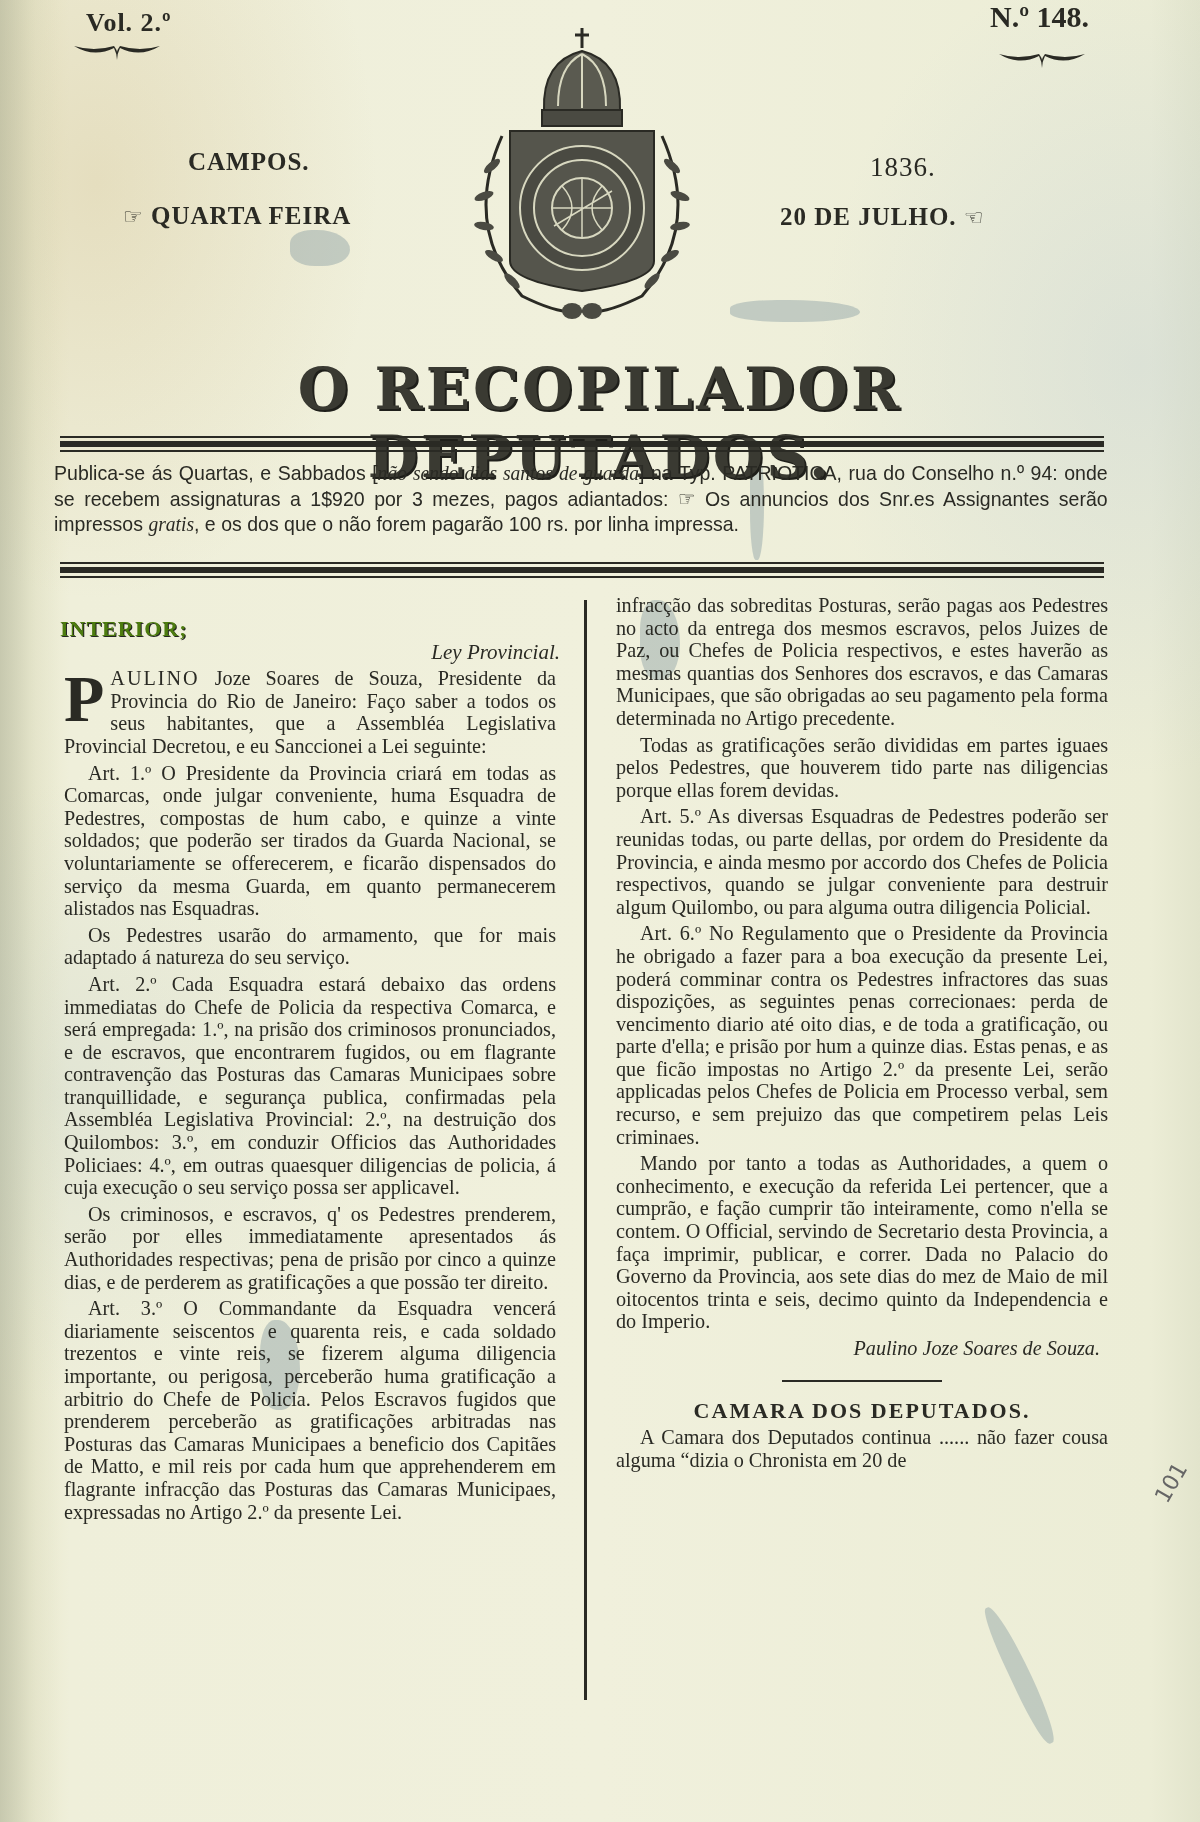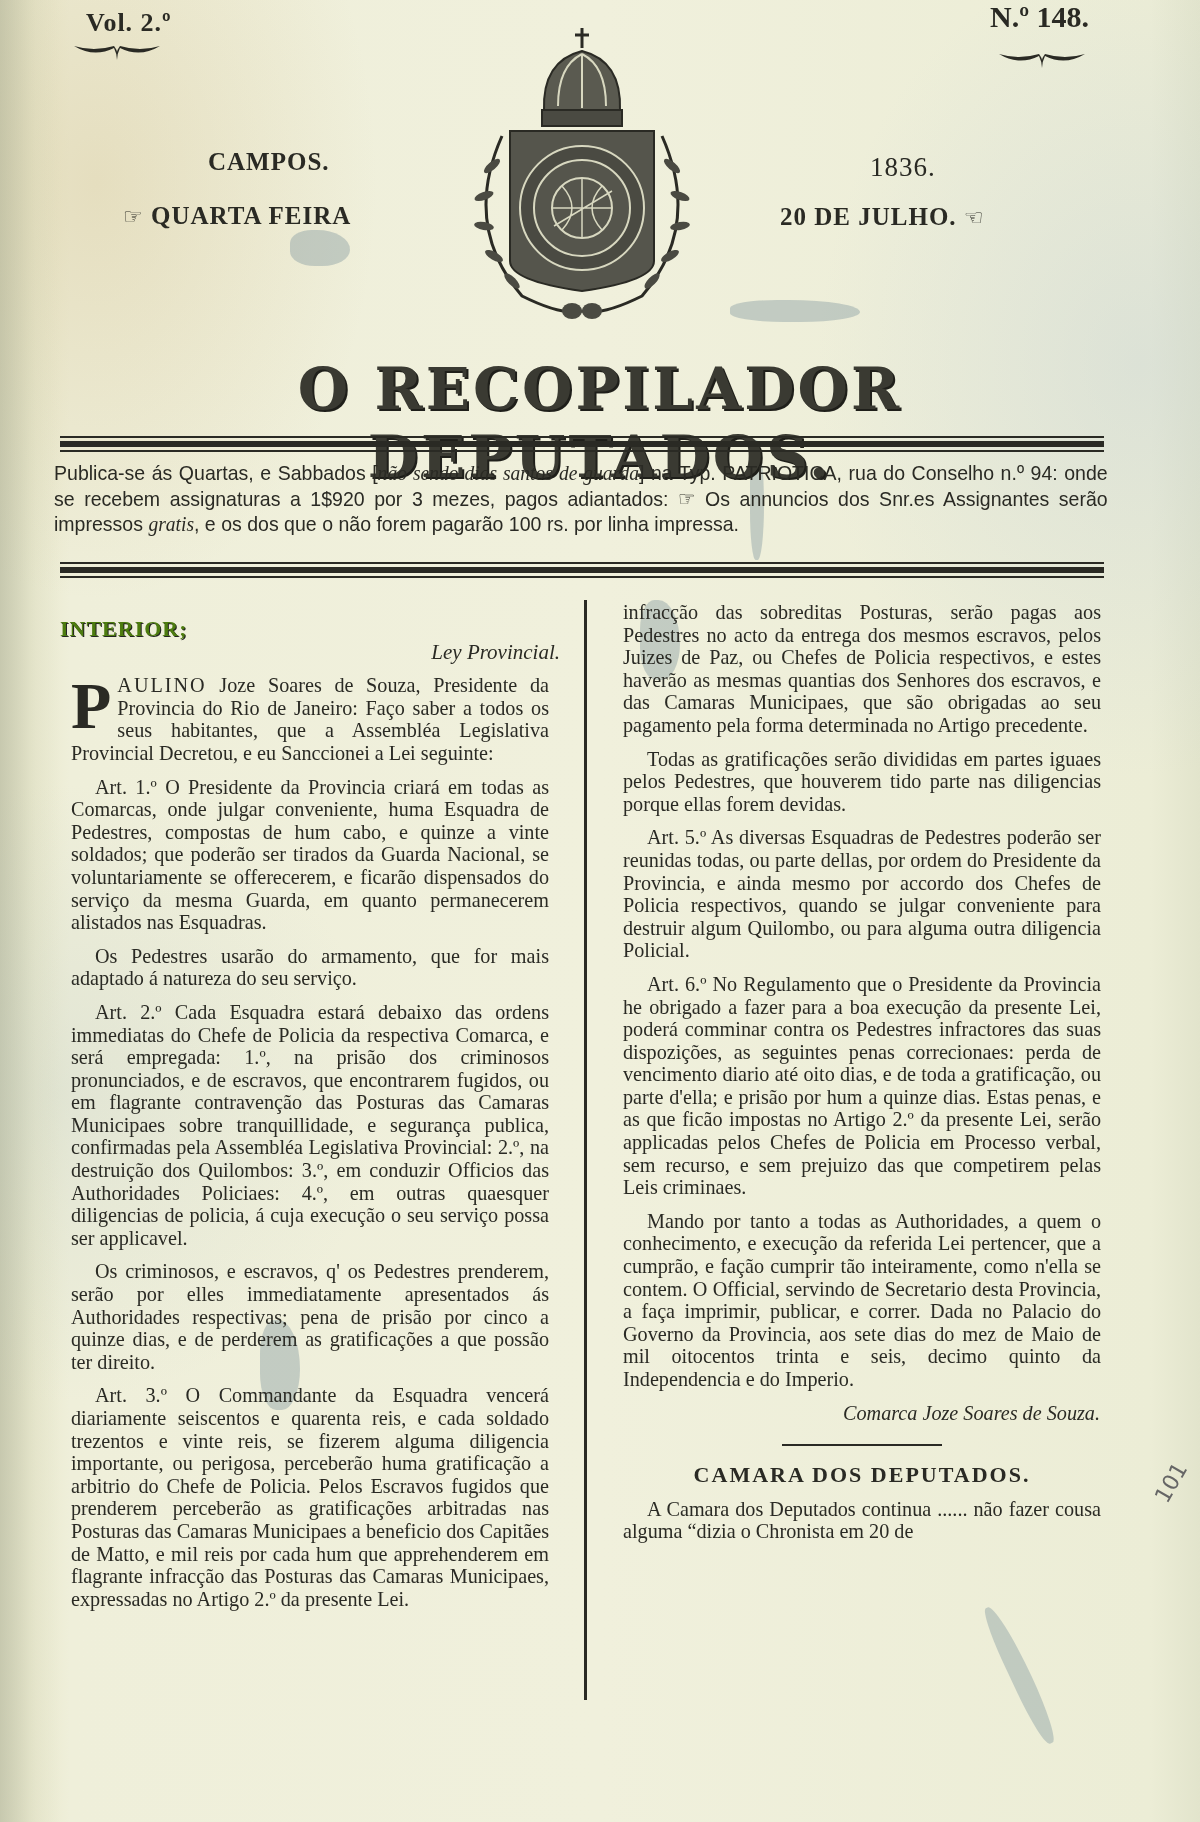--- a/index.html
+++ b/index.html
@@ -46,21 +46,21 @@
 
   .pub {
     position: absolute; left: 54px; top: 460px; width: 1054px;
     font-family: "Liberation Sans Narrow", "Liberation Sans", sans-serif;
     font-size: 21px; line-height: 25px; text-align: justify; transform: scaleX(0.93); transform-origin: left top;
     width: 1133px;
   }
   .pub i { font-family: "Liberation Serif", serif; }
 
   .col { position: absolute; top: 590px; font-size: 20.2px; line-height: 22.6px; text-align: justify; }
-  .col p { margin: 11px; text-indent: 24px; }
+  .col p { margin: 4px; text-indent: 24px; }
   .col p.noind { text-indent: 0; }
   .colL { left: 60px; width: 500px; }
   .colR { left: 612px; width: 500px; top: 590px; }
   .divider { position: absolute; left: 584px; top: 600px; width: 3px; height: 1100px; background: #2a2a24; }
 
   .sec-head { text-align: left; font-weight: bold; font-size: 22px; letter-spacing: 1px; color: #4d7c0f; text-shadow: 1px 1px 0 #222; margin-top: 28px; }
   .sec-sub { text-align: right; font-style: italic; font-size: 21px; margin-bottom: 4px; }
   .dropcap { float: left; font-size: 66px; line-height: 56px; font-weight: bold; margin: 4px 6px 0 0; }
   .smallcaps { letter-spacing: 2px; }
   .sig { text-align: right; font-style: italic; margin: 2px 12px 6px 0; }
@@ -88,21 +88,21 @@
       <path d="M2 6 Q22 18 42 8 Q45 14 45 20 Q45 14 48 8 Q68 18 88 6 Q68 12 48 6 Q45 10 45 12 Q45 10 42 6 Q22 12 2 6Z" fill="#2a2a24"></path>
     </svg>
 </div>
 <div class="num">N.º 148.</div>
 <div class="flourish" style="left:997px;top:48px;">
   <svg viewBox="0 0 90 22">
       <path d="M2 6 Q22 18 42 8 Q45 14 45 20 Q45 14 48 8 Q68 18 88 6 Q68 12 48 6 Q45 10 45 12 Q45 10 42 6 Q22 12 2 6Z" fill="#2a2a24"></path>
     </svg>
 </div>
 
-<div class="hdr-text" style="left:208px;top:148px;">CAMPOS.</div>
+<div class="hdr-text" style="left:188px;top:148px;">CAMPOS.</div>
 <div class="hdr-text" style="left:123px;top:202px;">
   <span class="hand">☞</span>
   <span>QUARTA FEIRA</span>
 </div>
 <div class="hdr-text" style="left:870px;top:152px;font-weight:normal;font-size:27px;">1836.</div>
 <div class="hdr-text" style="left:780px;top:203px;">
   <span>20 DE JULHO.</span>
   <span class="hand">☜</span>
 </div>
 
@@ -174,19 +174,19 @@
 </div>
 
 <div class="divider"></div>
 
 <div class="col colR">
   <p class="noind">infracção das sobreditas Posturas, serão pagas aos Pedestres no acto da entrega dos mesmos escravos, pelos Juizes de Paz, ou Chefes de Policia respectivos, e estes haverão as mesmas quantias dos Senhores dos escravos, e das Camaras Municipaes, que são obrigadas ao seu pagamento pela forma determinada no Artigo precedente.</p>
   <p>Todas as gratificações serão divididas em partes iguaes pelos Pedestres, que houverem tido parte nas diligencias porque ellas forem devidas.</p>
   <p>Art. 5.º As diversas Esquadras de Pedestres poderão ser reunidas todas, ou parte dellas, por ordem do Presidente da Provincia, e ainda mesmo por accordo dos Chefes de Policia respectivos, quando se julgar conveniente para destruir algum Quilombo, ou para alguma outra diligencia Policial.</p>
   <p>Art. 6.º No Regulamento que o Presidente da Provincia he obrigado a fazer para a boa execução da presente Lei, poderá comminar contra os Pedestres infractores das suas dispozições, as seguintes penas correcionaes: perda de vencimento diario até oito dias, e de toda a gratificação, ou parte d'ella; e prisão por hum a quinze dias. Estas penas, e as que ficão impostas no Artigo 2.º da presente Lei, serão applicadas pelos Chefes de Policia em Processo verbal, sem recurso, e sem prejuizo das que competirem pelas Leis criminaes.</p>
   <p>Mando por tanto a todas as Authoridades, a quem o conhecimento, e execução da referida Lei pertencer, que a cumprão, e fação cumprir tão inteiramente, como n'ella se contem. O Official, servindo de Secretario desta Provincia, a faça imprimir, publicar, e correr. Dada no Palacio do Governo da Provincia, aos sete dias do mez de Maio de mil oitocentos trinta e seis, decimo quinto da Independencia e do Imperio.</p>
-  <div class="sig">Comarca Joze Soares de Souza.</div>
+  <div class="sig">Paulino Joze Soares de Souza.</div>
   <div class="short-rule"></div>
   <div class="camara">CAMARA DOS DEPUTADOS.</div>
   <p>A Camara dos Deputados continua ...... não fazer cousa alguma “dizia o Chronista em 20 de</p>
 </div>
 
 <div class="margin-note">101</div>
 
 </body></html>

